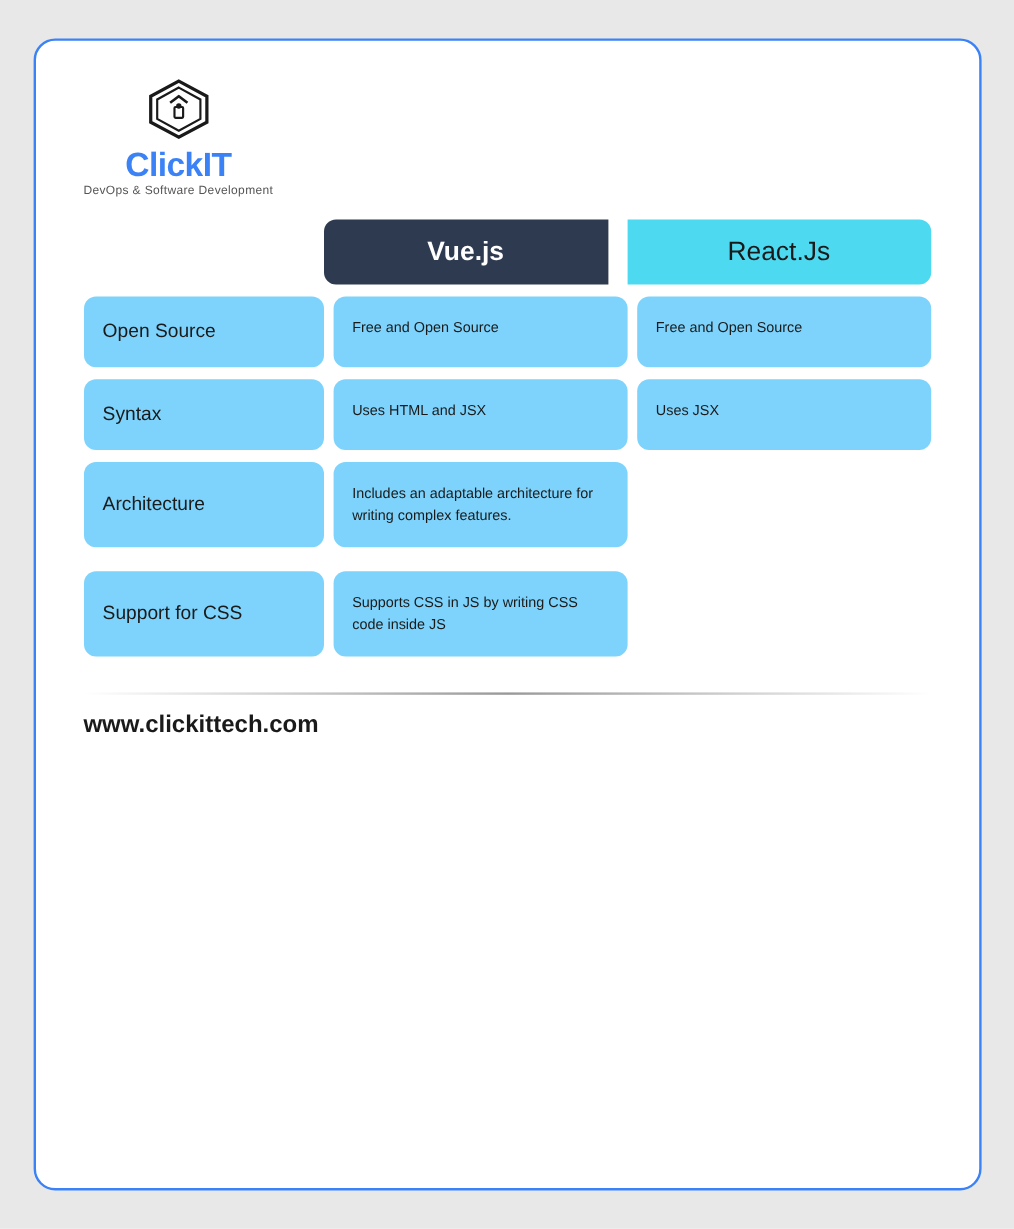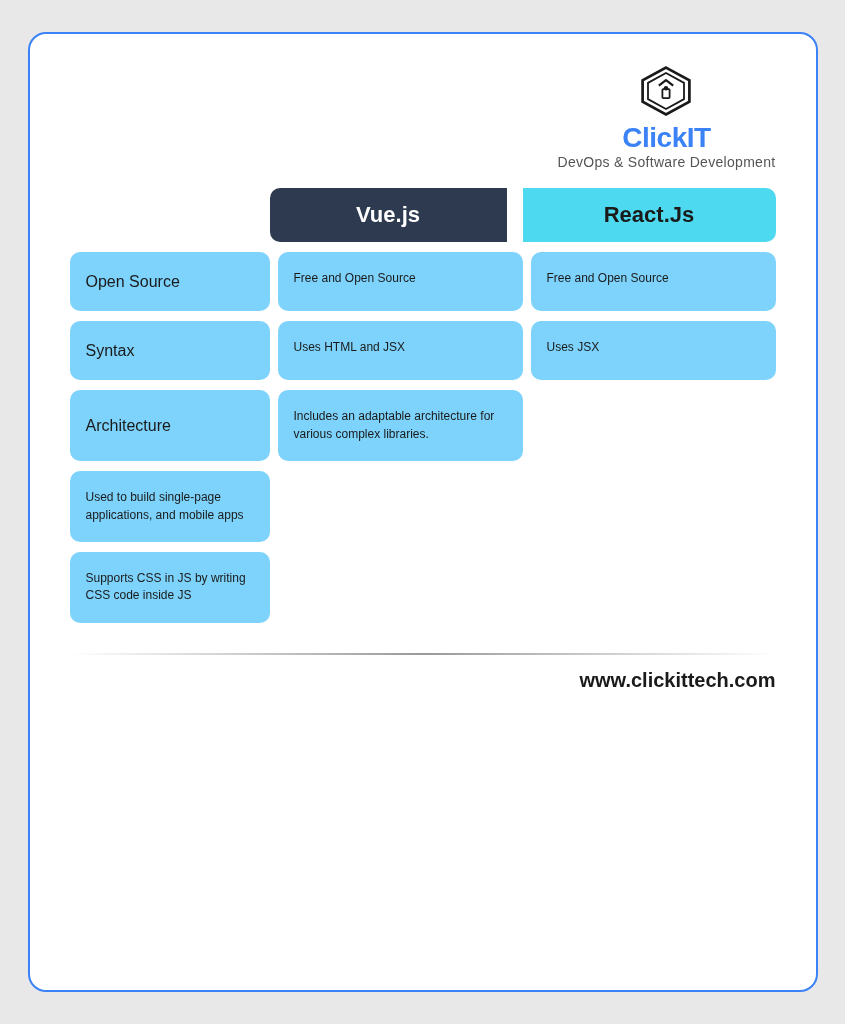--- a/index.html
+++ b/index.html
@@ -15,21 +15,21 @@
 
     .card {
       background: #ffffff;
       border: 2px solid #3b82f6;
       border-radius: 18px;
       width: 790px;
       min-height: 960px;
       padding: 30px 40px 36px 40px;
       display: flex;
       flex-direction: column;
-      align-items: flex-end;
+      align-items: flex-start;
     }
 
     
     .logo-area {
       display: flex;
       flex-direction: column;
       align-items: center;
       margin-bottom: 18px;
     }
 
@@ -50,21 +50,21 @@
       font-weight: 900;
       color: #1a1a1a;
       letter-spacing: -0.5px;
     }
 
     .logo-brand span {
       color: #3b82f6;
     }
 
     .logo-subtitle {
-      font-size: 14px;
+      font-size: 10px;
       color: #555;
       text-align: center;
       letter-spacing: 0.3px;
     }
 
     
     .page-title {
       font-size: 68px;
       font-weight: 900;
       color: #3b82f6;
@@ -99,21 +99,21 @@
       text-align: center;
       padding: 14px 10px;
       border-radius: 10px 0 0 10px;
       margin-right: 16px;
     }
 
     .header-react {
       background: #4dd9f0;
       color: #1a1a1a;
       font-size: 22px;
-      font-weight: 700;
+      font-weight: 400;
       text-align: center;
       padding: 14px 10px;
       border-radius: 0 10px 10px 0;
     }
 
     
     .table-row {
       display: grid;
       grid-template-columns: 200px 1fr 1fr;
       gap: 8px;
@@ -195,28 +195,28 @@
     </div>
 
     <div class="table-row">
       <div class="cell cell-label">Syntax</div>
       <div class="cell cell-data">Uses HTML and JSX</div>
       <div class="cell cell-data">Uses JSX</div>
     </div>
 
     <div class="table-row">
       <div class="cell cell-label">Architecture</div>
-      <div class="cell cell-data">Includes an adaptable architecture for various complex libraries.</div>
-    </div>
-
-    <div class="table-row">
-      <div class="cell cell-data">Used to build single-page applications, and mobile apps</div>
-    </div>
-
-    <div class="table-row">
+      <div class="cell cell-data">Includes an adaptable architecture for writing complex features.</div>
+    </div>
+
+    <div class="table-row">
+    </div>
+
+    <div class="table-row">
+      <div class="cell cell-label">Support for CSS</div>
       <div class="cell cell-data">Supports CSS in JS by writing CSS code inside JS</div>
     </div>
 
   </div>
 
   <div class="divider"></div>
 
   <div class="footer-url">www.clickittech.com</div>
 
 </div>

